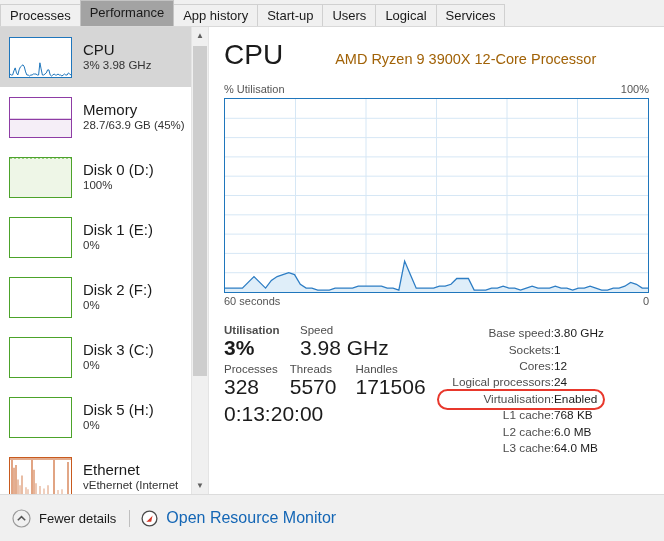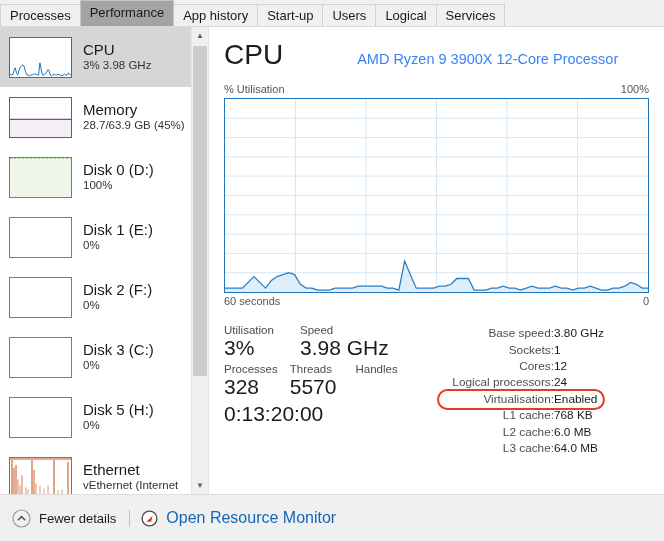--- a/index.html
+++ b/index.html
@@ -149,22 +149,22 @@
     display: flex;
     align-items: baseline;
   }
   #panel-title {
     font-size: 28px;
     color: #1b1b1b;
     letter-spacing: 0px;
   }
   #panel-sub {
     font-size: 14.5px;
-    color: #3b82f6;
-    margin-left: 74px;
+    color: #a16207;
+    margin-left: 52px;
     white-space: nowrap;
   }
   #axis-row {
     position: absolute;
     left: 14px; top: 56px;
     width: 425px;
     display: flex;
     justify-content: space-between;
     font-size: 11px;
     color: #555555;
@@ -430,40 +430,41 @@
         </svg>
     </div>
 
     <div id="time-row">
       <span>60 seconds</span>
       <span>0</span>
     </div>
 
     <div id="stats-left">
         <div class="stat-group">
-          <div class="stat-cell" style="width: 76px;">
+          <div class="stat-cell" style="width: 76px; font-weight: bold;">
             <div class="stat-label">Utilisation</div>
             <div class="stat-value">3%</div>
           </div>
           <div class="stat-cell" style="width: 140px;">
             <div class="stat-label">Speed</div>
             <div class="stat-value">3.98 GHz</div>
           </div>
         </div>
         <div class="stat-group">
           <div class="stat-cell" style="width: 76px;">
             <div class="stat-label">Processes</div>
             <div class="stat-value">328</div>
           </div>
           <div class="stat-cell" style="width: 76px;">
             <div class="stat-label">Threads</div>
             <div class="stat-value">5570</div>
           </div>
           <div class="stat-cell" style="width: 100px;">
             <div class="stat-label">Handles</div>
+            <div class="stat-value">171506</div>
           </div>
         </div>
         <div class="stat-group">
           <div class="stat-cell" style="width: 200px;">
             <div class="stat-value">0:13:20:00</div>
           </div>
         </div>
       </div>
 
     <div id="stats-right">

